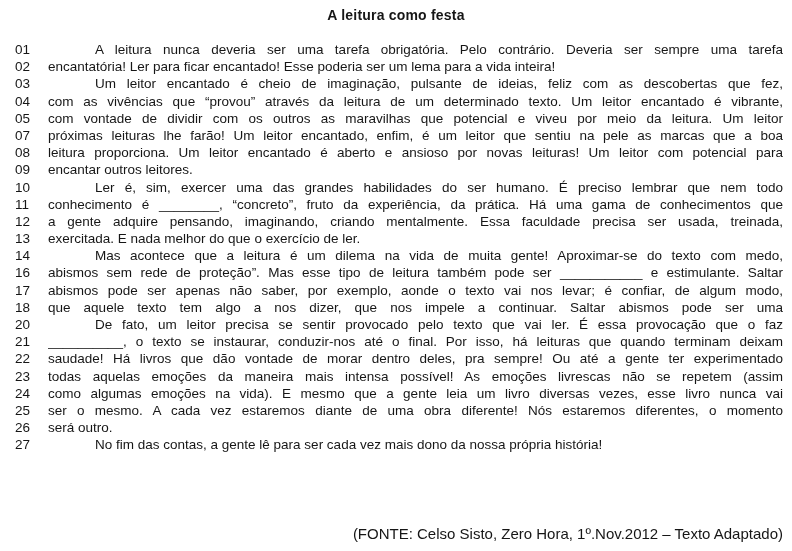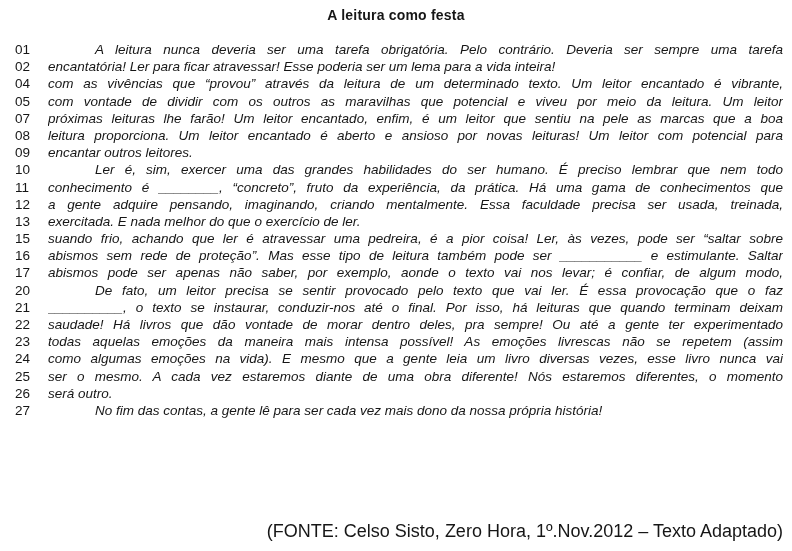--- a/index.html
+++ b/index.html
@@ -36,53 +36,56 @@
     flex: 0 0 24px;
     margin-right: 9px;
     text-align: left;
   }
   .line-text {
     flex: 1 1 auto;
     min-width: 0;
     white-space: normal;
     overflow: hidden;
     height: 17.2px;
-    font-style: italic;
   }
   .line-text.just {
     text-align: justify;
     text-align-last: justify;
   }
   .line-text.indent {
     text-indent: 47px;
   }
   .footer {
     position: absolute;
     right: 9px;
     bottom: 9px;
-    font-size: 18px;
+    font-size: 15px;
     padding-left: 7px;
   }
 </style>
 </head>
 <body>
 
 <div class="page">
 
   <h1 class="title">A leitura como festa</h1>
 
   <div class="body">
 
   <div class="line-row">
       <span class="line-num">01</span>
       <span class="line-text just indent">A leitura nunca deveria ser uma tarefa obrigatória. Pelo contrário. Deveria ser sempre uma tarefa</span>
     </div>
       <div class="line-row">
       <span class="line-num">02</span>
-      <span class="line-text">encantatória! Ler para ficar atravessar! Esse poderia ser um lema para a vida inteira!</span>
+      <span class="line-text">encantatória! Ler para ficar encantado! Esse poderia ser um lema para a vida inteira!</span>
+    </div>
+      <div class="line-row">
+      <span class="line-num">03</span>
+      <span class="line-text just indent">Um leitor encantado é cheio de imaginação, pulsante de ideias, feliz com as descobertas que fez,</span>
     </div>
       <div class="line-row">
       <span class="line-num">04</span>
       <span class="line-text just">com as vivências que “provou” através da leitura de um determinado texto. Um leitor encantado é vibrante,</span>
     </div>
       <div class="line-row">
       <span class="line-num">05</span>
       <span class="line-text just">com vontade de dividir com os outros as maravilhas que potencial e viveu por meio da leitura. Um leitor</span>
     </div>
       <div class="line-row">
@@ -107,30 +110,34 @@
     </div>
       <div class="line-row">
       <span class="line-num">12</span>
       <span class="line-text just">a gente adquire pensando, imaginando, criando mentalmente. Essa faculdade precisa ser usada, treinada,</span>
     </div>
       <div class="line-row">
       <span class="line-num">13</span>
       <span class="line-text">exercitada. E nada melhor do que o exercício de ler.</span>
     </div>
       <div class="line-row">
-      <span class="line-num">15</span>
-      <span class="line-text just">suando frio, achando que ler é atravessar uma pedreira, é a pior coisa! Ler, às vezes, pode ser “saltar sobre</span>
+      <span class="line-num">14</span>
+      <span class="line-text just indent">Mas acontece que a leitura é um dilema na vida de muita gente! Aproximar-se do texto com medo,</span>
     </div>
       <div class="line-row">
       <span class="line-num">16</span>
       <span class="line-text just">abismos sem rede de proteção”. Mas esse tipo de leitura também pode ser ___________ e estimulante. Saltar</span>
     </div>
       <div class="line-row">
       <span class="line-num">17</span>
       <span class="line-text just">abismos pode ser apenas não saber, por exemplo, aonde o texto vai nos levar; é confiar, de algum modo,</span>
+    </div>
+      <div class="line-row">
+      <span class="line-num">18</span>
+      <span class="line-text just">que aquele texto tem algo a nos dizer, que nos impele a continuar. Saltar abismos pode ser uma</span>
     </div>
       <div class="line-row">
       <span class="line-num">20</span>
       <span class="line-text just indent">De fato, um leitor precisa se sentir provocado pelo texto que vai ler. É essa provocação que o faz</span>
     </div>
       <div class="line-row">
       <span class="line-num">21</span>
       <span class="line-text just">__________, o texto se instaurar, conduzir-nos até o final. Por isso, há leituras que quando terminam deixam</span>
     </div>
       <div class="line-row">

